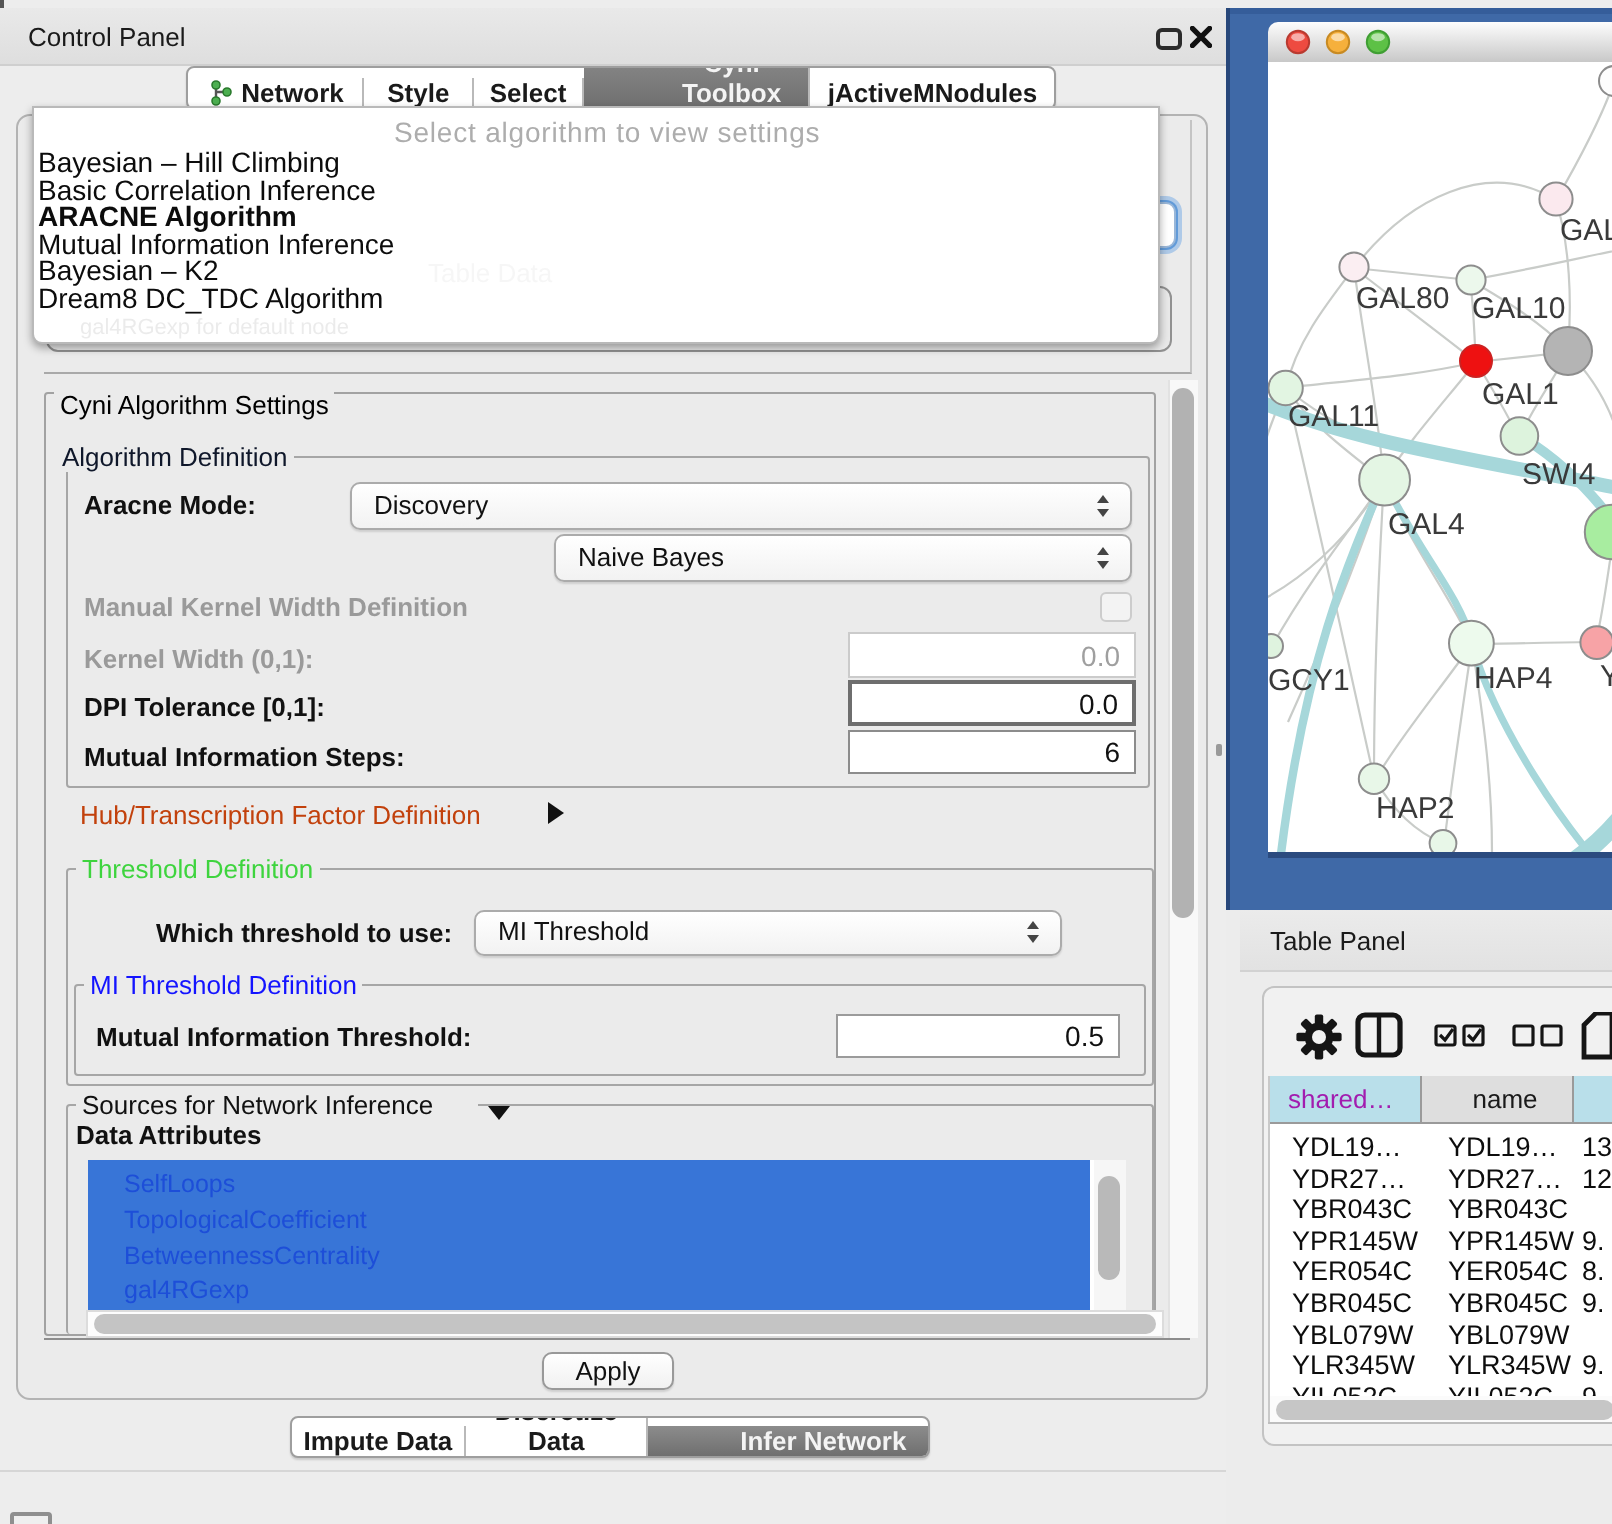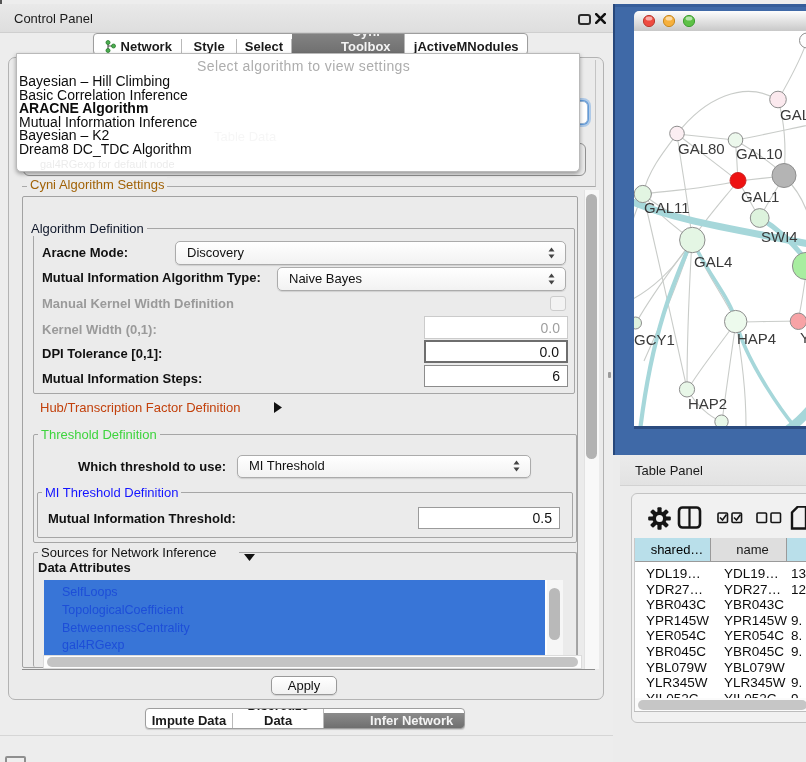--- a/index.html
+++ b/index.html
@@ -67,37 +67,36 @@
     Basic Correlation Inference<br>
     <span class="bold">ARACNE Algorithm</span><br>
     Mutual Information Inference<br>
     Bayesian – K2<br>
     Dream8 DC_TDC Algorithm
   </div>
   <div class="abs" style="left:40px;top:158px;font-size:11px;color:rgba(100,100,100,0.13);">gal4RGexp for default node</div>
   <div class="abs" style="left:214px;top:129px;font-size:13px;color:rgba(110,110,110,0.06);">Table Data</div>
 
   <div class="grp" style="left:22px;top:196px;width:554px;height:470px;border-color:#a2a2a2;"></div>
-  <div class="gtit" style="left:27px;top:177px;color:#a16207;">Cyni Algorithm Settings</div>
+  <div class="gtit" style="left:27px;top:195px;color:#000000;">Cyni Algorithm Settings</div>
 
   <div class="grp" style="left:33px;top:228px;width:540px;height:164px;"></div>
   <div class="gtit" style="left:28px;top:221px;color:#0f172a;">Algorithm Definition</div>
 
   <div class="lbl abs" style="left:42px;top:245px;">Aracne Mode:</div>
   <div class="combo" style="left:175px;top:241px;width:389px;height:22px;">
     <div class="tx">Discovery</div>
     <div class="updn" style="right:8px;top:4px;">
         <svg width="7" height="14">
           <path d="M0.5 5.5 L3.5 1.5 L6.5 5.5 Z" fill="#444"></path>
           <path d="M0.5 8.5 L3.5 12.5 L6.5 8.5 Z" fill="#444"></path>
         </svg>
       </div>
   </div>
 
-  <div class="lbl abs" style="left:42px;top:270px;">Mutual Information Algorithm Type:</div>
   <div class="combo" style="left:277px;top:267px;width:287px;height:22px;">
     <div class="tx">Naive Bayes</div>
     <div class="updn" style="right:8px;top:4px;">
         <svg width="7" height="14">
           <path d="M0.5 5.5 L3.5 1.5 L6.5 5.5 Z" fill="#444"></path>
           <path d="M0.5 8.5 L3.5 12.5 L6.5 8.5 Z" fill="#444"></path>
         </svg>
       </div>
   </div>
 
@@ -287,21 +286,21 @@
       <rect x="86" y="7" width="9.5" height="9.5" rx="1"></rect>
       <path d="M74 11.5 L76.5 14 L80.5 8.5"></path>
       <path d="M88 11.5 L90.5 14 L94.5 8.5"></path>
       <rect x="111" y="7" width="9.5" height="9.5" rx="1"></rect>
       <rect x="125" y="7" width="9.5" height="9.5" rx="1"></rect>
     </g>
     <path d="M152 0.5 h8 v22 h-14 v-16 z" fill="none" stroke="#151515" stroke-width="2.4"></path>
   </svg>
 
   <div class="abs" style="left:634px;top:538px;width:172px;height:173px;background:#ffffff;border-left:1px solid #c9c9c9;overflow:hidden;">
-    <div class="abs" style="left:0;top:0;width:76px;height:24px;background:#b9dfea;border-right:1px solid #9a9a9a;border-bottom:1px solid #9a9a9a;box-sizing:border-box;text-align:center;font-size:13px;color:#000000;padding-top:4px;text-indent:9px;">shared…</div>
+    <div class="abs" style="left:0;top:0;width:76px;height:24px;background:#b9dfea;border-right:1px solid #9a9a9a;border-bottom:1px solid #9a9a9a;box-sizing:border-box;text-align:left;font-size:13px;color:#a21caf;padding-top:4px;text-indent:9px;">shared…</div>
     <div class="abs" style="left:76px;top:0;width:76px;height:24px;background:#dedede;border-right:1px solid #9a9a9a;border-bottom:1px solid #9a9a9a;box-sizing:border-box;text-align:center;font-size:13px;color:#1a1a1a;padding-top:4px;text-indent:8px;">name</div>
     <div class="abs" style="left:152px;top:0;width:20px;height:24px;background:#b9dfea;border-bottom:1px solid #9a9a9a;box-sizing:border-box;"></div>
     <div class="abs" style="left:11px;top:28px;font-size:13.5px;line-height:15.6px;color:#0d0d0d;white-space:nowrap;">YDL19…<br>YDR27…<br>YBR043C<br>YPR145W<br>YER054C<br>YBR045C<br>YBL079W<br>YLR345W<br>YIL052C</div>
     <div class="abs" style="left:89px;top:28px;font-size:13.5px;line-height:15.6px;color:#0d0d0d;white-space:nowrap;">YDL19…<br>YDR27…<br>YBR043C<br>YPR145W<br>YER054C<br>YBR045C<br>YBL079W<br>YLR345W<br>YIL052C</div>
     <div class="abs" style="left:156px;top:28px;font-size:13.5px;line-height:15.6px;color:#0d0d0d;white-space:nowrap;">13<br>12<br><br>9.<br>8.<br>9.<br><br>9.<br>9.</div>
     <div class="abs" style="left:0;top:160px;width:172px;height:13px;background:#fbfbfb;"></div>
     <div class="abs" style="left:3px;top:161.5px;width:169px;height:10px;background:#c6c6c6;border-radius:5px;"></div>
   </div>
   <div class="abs" style="left:634px;top:711px;width:172px;height:1px;background:#bdbdbd;"></div>
 </div>

